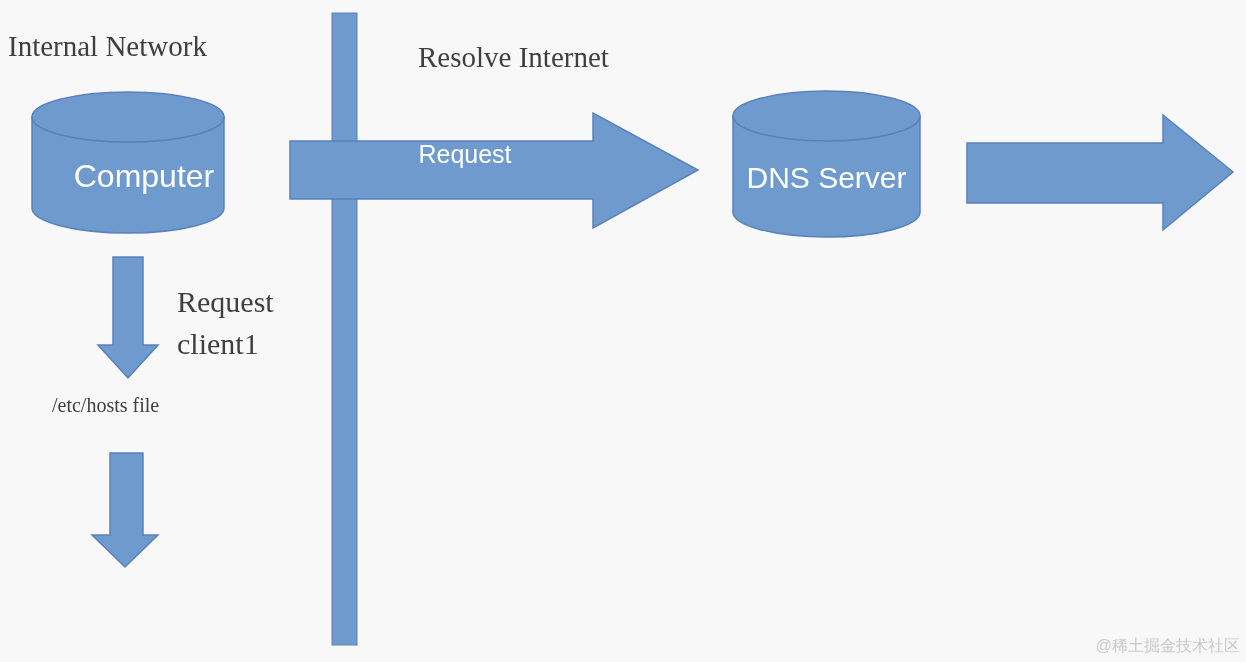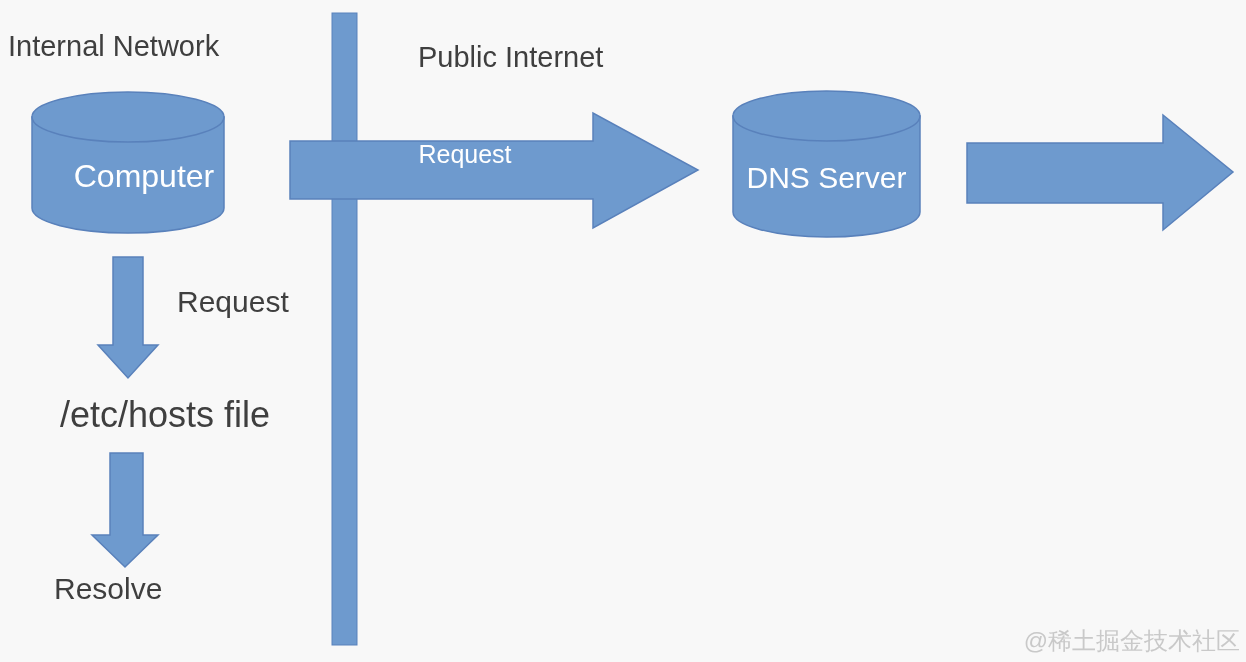--- a/index.html
+++ b/index.html
@@ -35,20 +35,21 @@
   .shape-noline {
     fill: var(--shape-fill);
     stroke: var(--shape-stroke);
     stroke-width: 1;
   }
 
   .label {
     position: absolute;
     color: var(--label-text);
     white-space: nowrap;
+    font-family: Liberation Serif, serif;
   }
   .zone-label { font-size: 29px; }
 
   .shape-label {
     position: absolute;
     color: var(--shape-text);
     text-align: center;
     white-space: nowrap;
   }
 
@@ -68,28 +69,28 @@
   .computer-label { left: 32px; top: 158px; width: 224px; font-size: 32px; }
   .dns-label      { left: 733px; top: 161px; width: 187px; font-size: 30px; }
 
   .internal-network-label { left: 8px;  top: 30px; }
   .public-internet-label  { left: 418px; top: 41px; }
 
   .dns-request-caption  { left: 300px; top: 139px; width: 330px; }
   .dns-response-caption { left: 967px; top: 141px; width: 196px; }
 
   .request-client-label { left: 177px; top: 281px; }
-  .etc-hosts-label      { left: 60px;  top: 394px; font-size: 36px; }
+  .etc-hosts-label      { left: 52px;  top: 394px; font-size: 20px; }
   .resolve-local-label  { left: 54px;  top: 568px; }
 
   .watermark {
     position: absolute;
     right: 6px;
     bottom: 5px;
-    font-size: 24px;
+    font-size: 16px;
     color: var(--watermark-text);
     font-family: "Liberation Sans", sans-serif;
   }
 </style>
 </head>
 <body>
 
 <div class="stage">
 
   <svg class="diagram-svg" viewBox="0 0 1246 662">
@@ -106,36 +107,36 @@
     <path class="shape" d="M733,116 L733,212 A93.5,25 0 0 0 920,212 L920,116 Z"></path>
     <ellipse class="shape" cx="826.5" cy="116" rx="93.5" ry="25"></ellipse>
 
     <polygon class="shape" points="113,257 143,257 143,345 158,345 128,378 98,345 113,345"></polygon>
 
     <polygon class="shape" points="110,453 143,453 143,535 158,535 125,567 92,535 110,535"></polygon>
   </svg>
 
   <div class="label zone-label internal-network-label">Internal Network</div>
 
-  <div class="label zone-label public-internet-label">Public Internet</div>
+  <div class="label zone-label public-internet-label">Resolve Internet</div>
 
   <div class="shape-label computer-label">Computer</div>
 
   <div class="shape-label dns-label">DNS Server</div>
 
   <div class="arrow-caption dns-request-caption">
     <span>Request</span>
   </div>
 
 
   <div class="label multiline request-client-label">
     <span>Request</span>
+    <span>client1</span>
   </div>
 
   <div class="label etc-hosts-label">/etc/hosts file</div>
 
   <div class="label multiline resolve-local-label">
-    <span>Resolve</span>
   </div>
 
   <div class="watermark">@稀土掘金技术社区</div>
 
 </div>
 
 </body></html>

